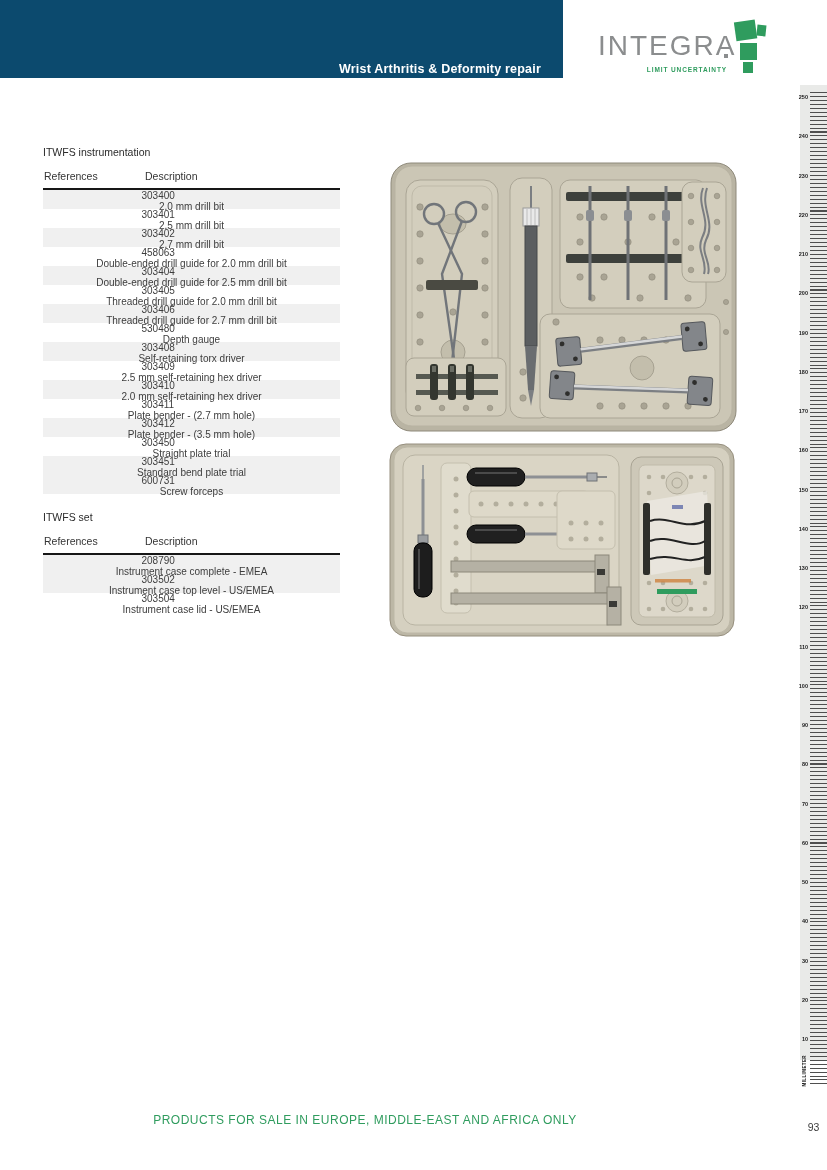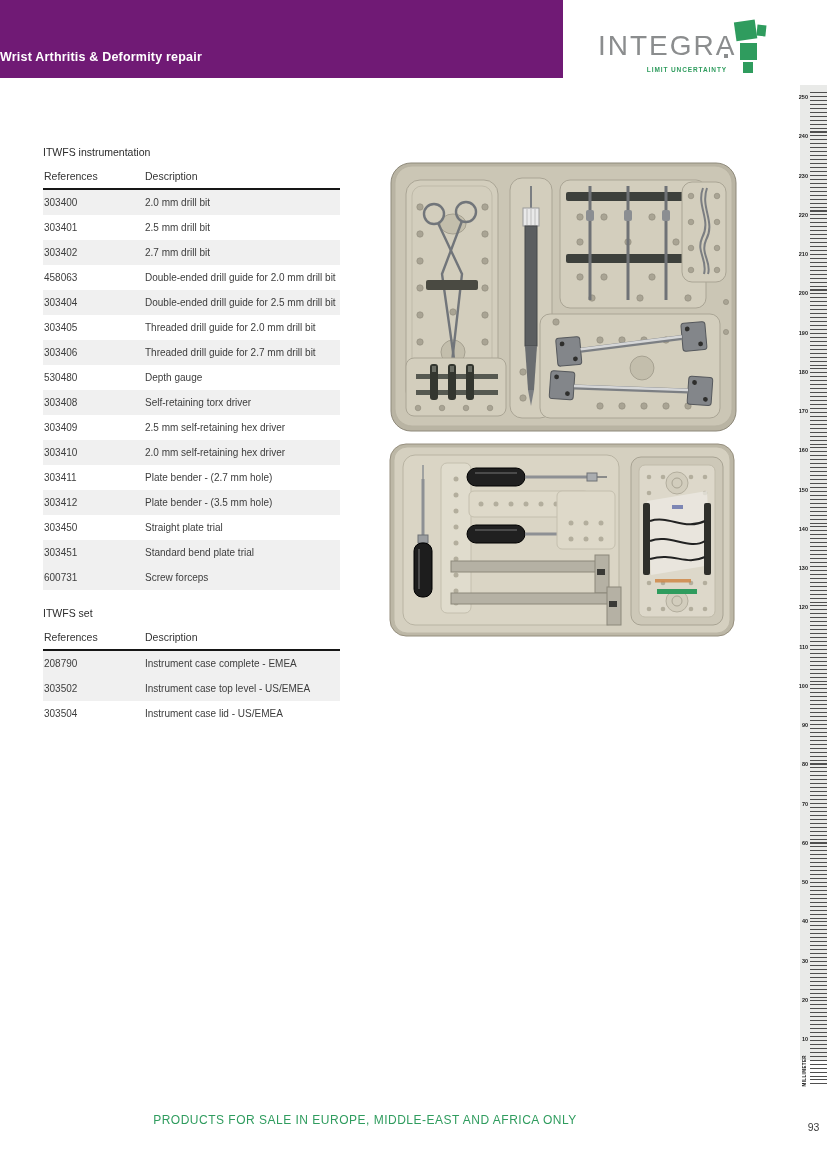--- a/index.html
+++ b/index.html
@@ -5,23 +5,23 @@
   html,body{margin:0;padding:0;}
   body{
     width:827px;height:1170px;position:relative;overflow:hidden;
     background:#ffffff;
     font-family:"Liberation Sans", sans-serif;
     -webkit-font-smoothing:antialiased;
   }
   
   .header-bar{
     position:absolute;left:0;top:0;width:563px;height:78px;
-    background:#701a75;
-    display:flex;align-items:flex-end;
-    padding:0 22px 14px 0;box-sizing:border-box;
+    background:#0c4a6e;
+    display:flex;justify-content:flex-end;align-items:flex-end;
+    padding:0 22px 2px 0;box-sizing:border-box;
   }
   .header-title{color:#ffffff;font-size:12.5px;font-weight:700;letter-spacing:.2px;}
   
   .logo{position:absolute;left:598px;top:18px;width:170px;height:66px;}
   .logo-wordmark{
     position:absolute;left:0;top:14px;width:129px;
     font-size:28px;font-weight:400;letter-spacing:2px;color:#8b8d8e;
     white-space:nowrap;line-height:1;
   }
   .logo-period{position:absolute;left:126px;top:36px;width:4px;height:4px;background:#8b8d8e;}
@@ -29,21 +29,21 @@
     position:absolute;left:0;top:48px;width:129px;text-align:right;
     font-size:6.5px;font-weight:700;letter-spacing:.9px;color:#2f9c5e;
   }
   .logo-blocks{position:absolute;left:135px;top:0;}
   
   .tables-col{position:absolute;left:43px;top:146px;width:297px;color:#3d3d3d;}
   .table-title{margin:0 0 9px 0;font-size:10.5px;font-weight:400;color:#2b2b2b;}
   .thead{display:flex;font-size:10.5px;color:#343434;padding:3px 0 6px 1px;
     border-bottom:2.5px solid #161616;}
   .thead .ref{width:101px;}
-  .trow{display:flex;height:25px;align-items:center;font-size:10px;}
+  .trow{display:flex;height:19px;align-items:center;font-size:10px;flex-direction:column;}
   .trow.shade{background:#f0f0f0;}
   .trow .ref{width:101px;padding-left:1px;}
   .trow .desc{flex:1;}
   .table-block + .table-block{margin-top:17px;}
   
   .photo{position:absolute;}
   .photo svg{display:block;}
   
   .ruler{position:absolute;right:0;top:85px;width:27px;height:975px;background:#e9eae8;}
   .ruler-ticks{

